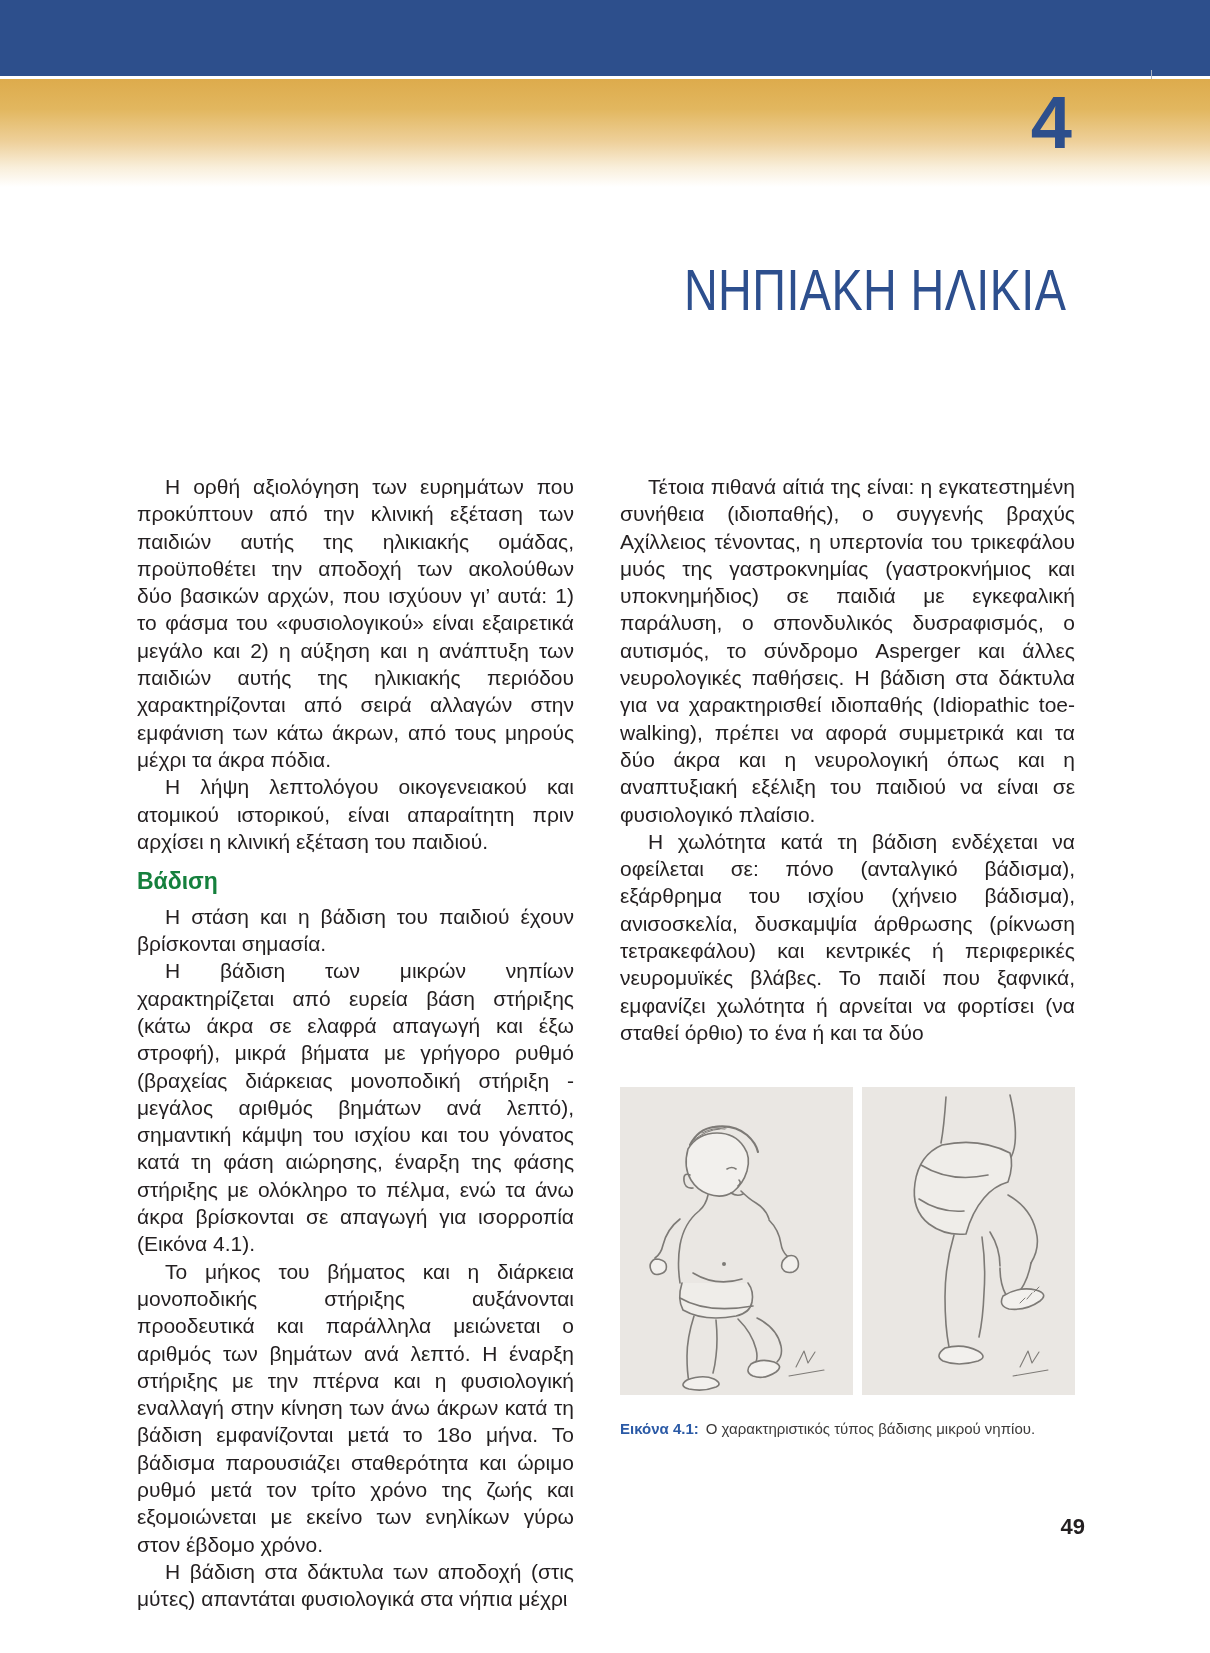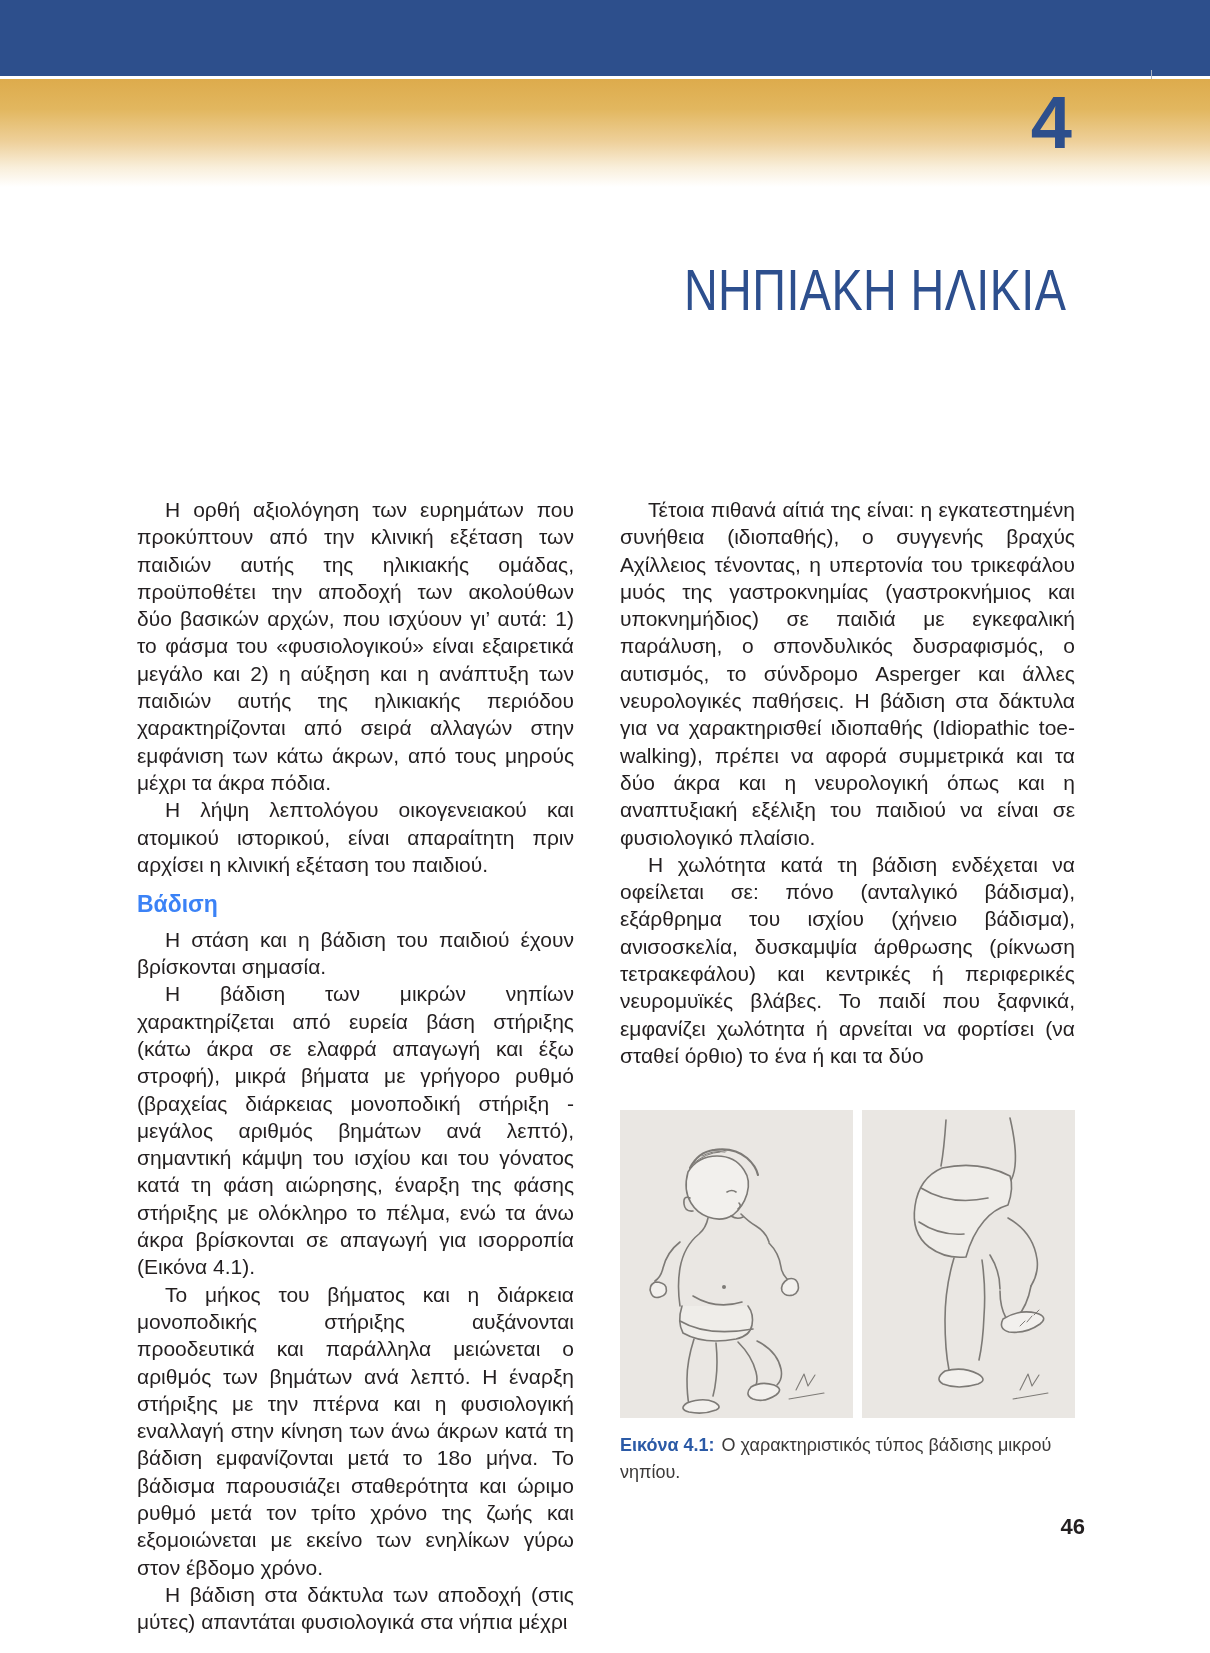--- a/index.html
+++ b/index.html
@@ -37,43 +37,43 @@
     position: absolute; top: 262px; right: 144px;
     margin: 0; padding: 0;
     font-size: 57px; font-weight: normal; line-height: 1;
     color: #2d4f8e; white-space: nowrap;
     transform: scaleX(0.82); transform-origin: 100% 50%;
     letter-spacing: 0.5px;
   }
 
   
   .col {
-    position: absolute; top: 496px;
+    position: absolute; top: 473px;
     font-size: 21px; line-height: 27.3px;
     text-align: justify; color: #231f20;
   }
   .col-left  { left: 137px; width: 437px; }
   .col-right { left: 620px; width: 455px; }
   .body-par { margin: 0; }
   .indent { text-indent: 28px; }
   .section-heading {
     margin: 13px 0 7px 0;
     font-size: 23px; font-weight: bold; line-height: 1.2;
-    color: #3b82f6; text-align: left; text-indent: 0;
+    color: #15803d; text-align: left; text-indent: 0;
   }
 
   
   .figure { margin: 41px 0 0 0; padding: 0; }
   .figure-panels { display: flex; gap: 9px; }
   .panel { background: #eae7e3; height: 308px; overflow: hidden; }
   .panel-left  { width: 233px; }
   .panel-right { width: 213px; }
   .figure-caption {
-    margin-top: 14px;
-    font-size: 18px; line-height: 27px;
+    margin-top: 20px;
+    font-size: 15px; line-height: 27px;
     color: #3c3a39; text-align: left;
   }
   .caption-label { color: #2b5aa6; font-weight: bold; }
   .caption-text { margin-left: 7px; }
 
   
   .page-number {
     position: absolute; top: 1514px; right: 125px;
     font-size: 22px; font-weight: bold; color: #231f20;
   }
@@ -160,15 +160,15 @@
           </svg>
         </div>
 
       </div>
       <figcaption class="figure-caption">
         <span class="caption-label">Εικόνα 4.1:</span><span class="caption-text">Ο χαρακτηριστικός τύπος βάδισης μικρού νηπίου.</span>
       </figcaption>
     </figure>
   </div>
 
-  <div class="page-number">46</div>
+  <div class="page-number">49</div>
 
 </div>
 
 </body></html>

